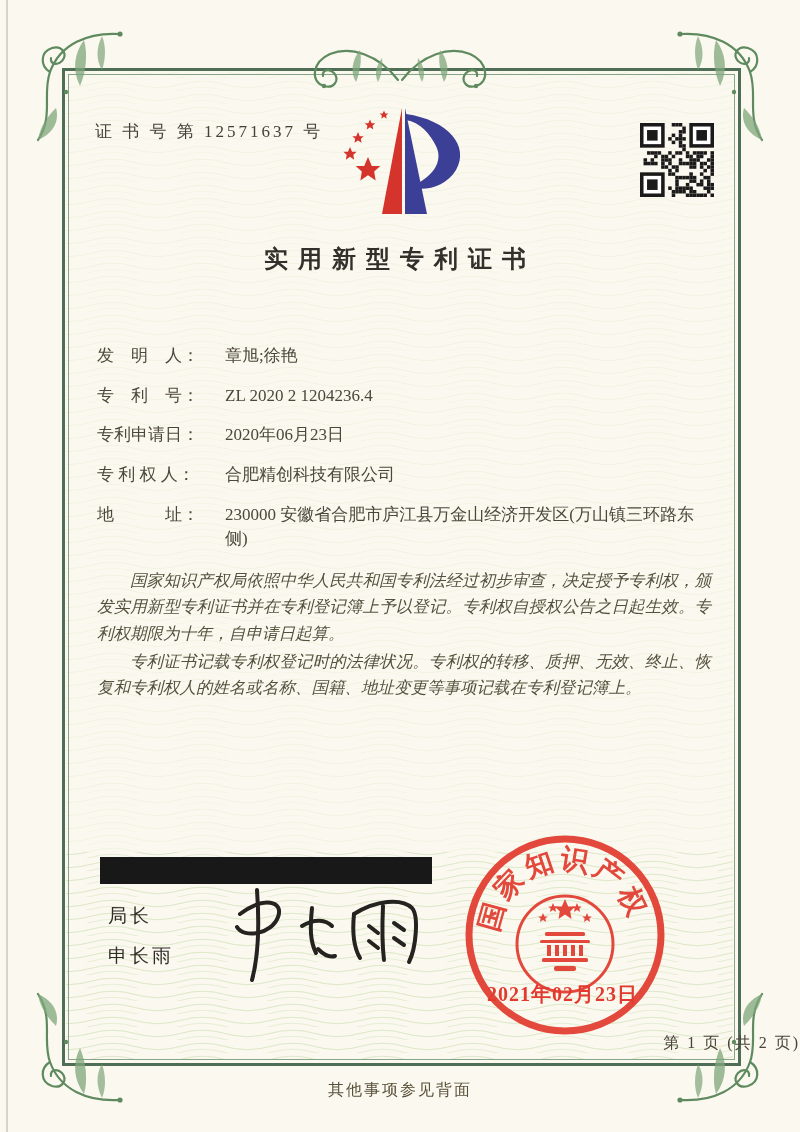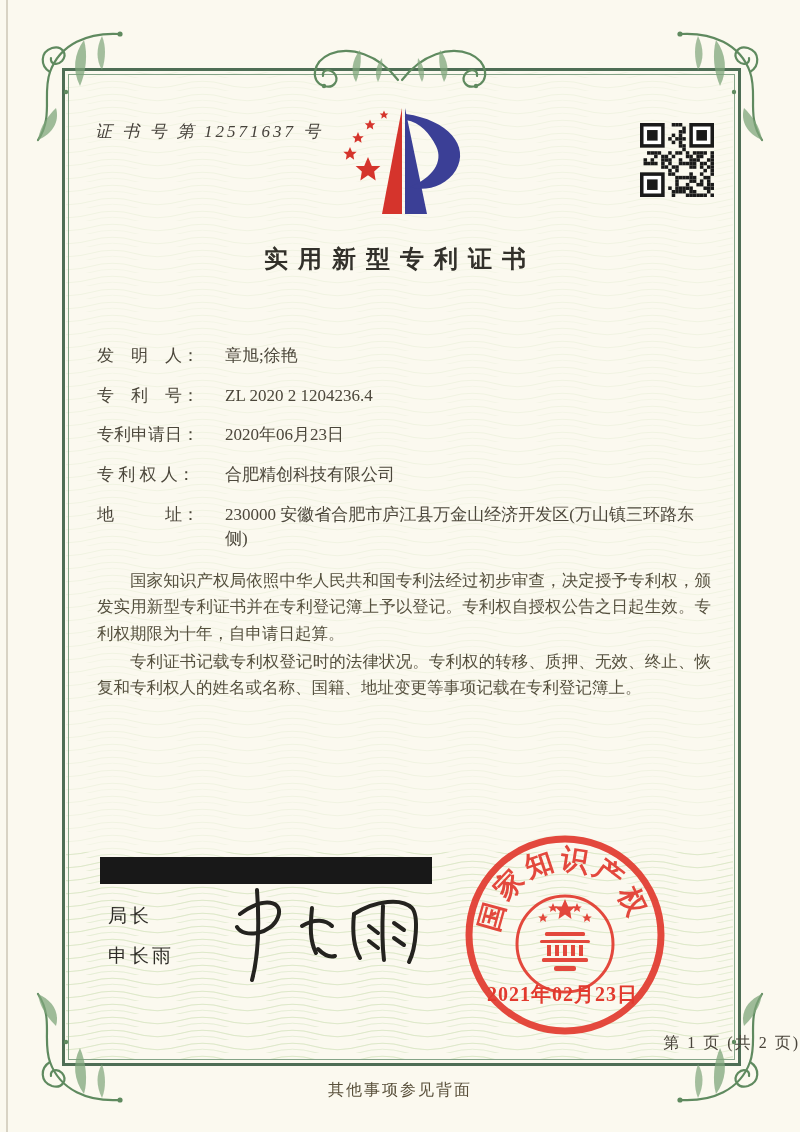--- a/index.html
+++ b/index.html
@@ -19,41 +19,41 @@
   }
   .bg-svg{position:absolute;left:0;top:0;z-index:0;}
   .corner{position:absolute;z-index:2;}
   .corner.tr{transform:scaleX(-1);}
   .corner.bl{transform:scaleY(-1);}
   .corner.br{transform:scale(-1,-1);}
   .center-ornament{position:absolute;left:290px;top:34px;z-index:2;}
 
   .cert-number{
     position:absolute;left:95px;top:120px;z-index:3;
-    font-size:17px;letter-spacing:3px;color:#45413a;font-style:italic;
+    font-size:17px;letter-spacing:3px;color:#45413a;
   }
   .logo{position:absolute;left:328px;top:106px;z-index:3;}
   .qr{position:absolute;left:640px;top:123px;z-index:3;}
 
   .title{
     position:absolute;left:0;right:0;top:243px;z-index:3;
     text-align:center;font-size:24px;font-weight:bold;
     letter-spacing:10px;color:#32302a;
   }
 
   .content{
     position:absolute;left:97px;top:344px;width:614px;z-index:3;
     color:#4c473b;font-size:17px;
   }
   .frow{margin-bottom:15px;line-height:1.45;}
   .flabel{display:inline-block;width:128px;vertical-align:top;}
   .fvalue{display:inline-block;vertical-align:top;max-width:480px;}
   .grant-row{display:flex;gap:58px;margin-top:2px;}
   .grant-item .flabel{width:auto;margin-right:6px;}
-  .paras{margin-top:16px;color:#55503e;font-size:16.5px;line-height:1.6;}
+  .paras{margin-top:16px;color:#55503e;font-size:16.5px;line-height:1.6;font-style:italic;}
   .paras p{margin:0 0 2px 0;text-indent:2em;text-align:justify;}
 
   .redaction{position:absolute;left:100px;top:857px;width:332px;height:27px;background:#181818;z-index:4;}
 
   .signer{position:absolute;left:108px;top:903px;z-index:4;color:#2e2c27;
     font-family:"Liberation Sans","DejaVu Sans",sans-serif;font-size:19px;}
   .signer div{margin-bottom:14px;letter-spacing:3px;}
   .signature{position:absolute;left:208px;top:878px;z-index:5;}
 
   .seal{position:absolute;left:462px;top:832px;z-index:5;}

